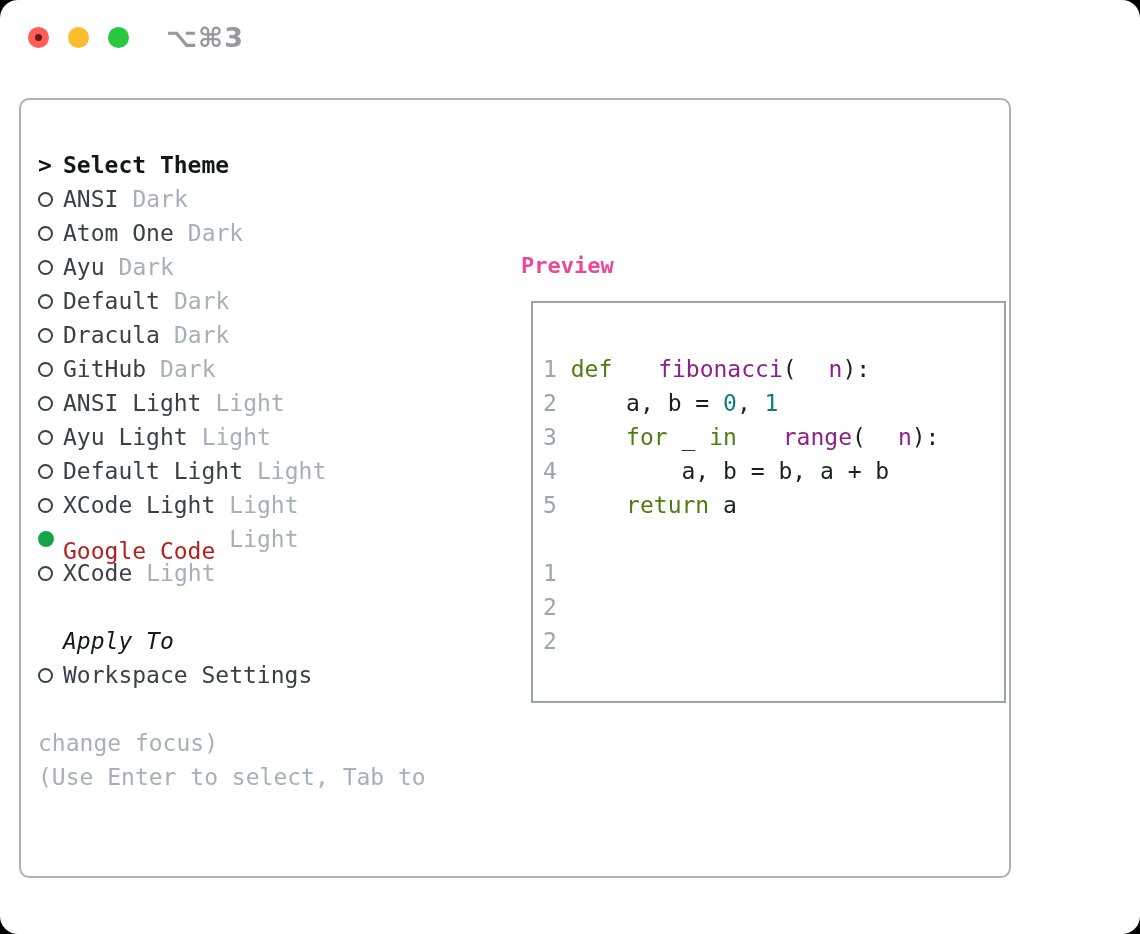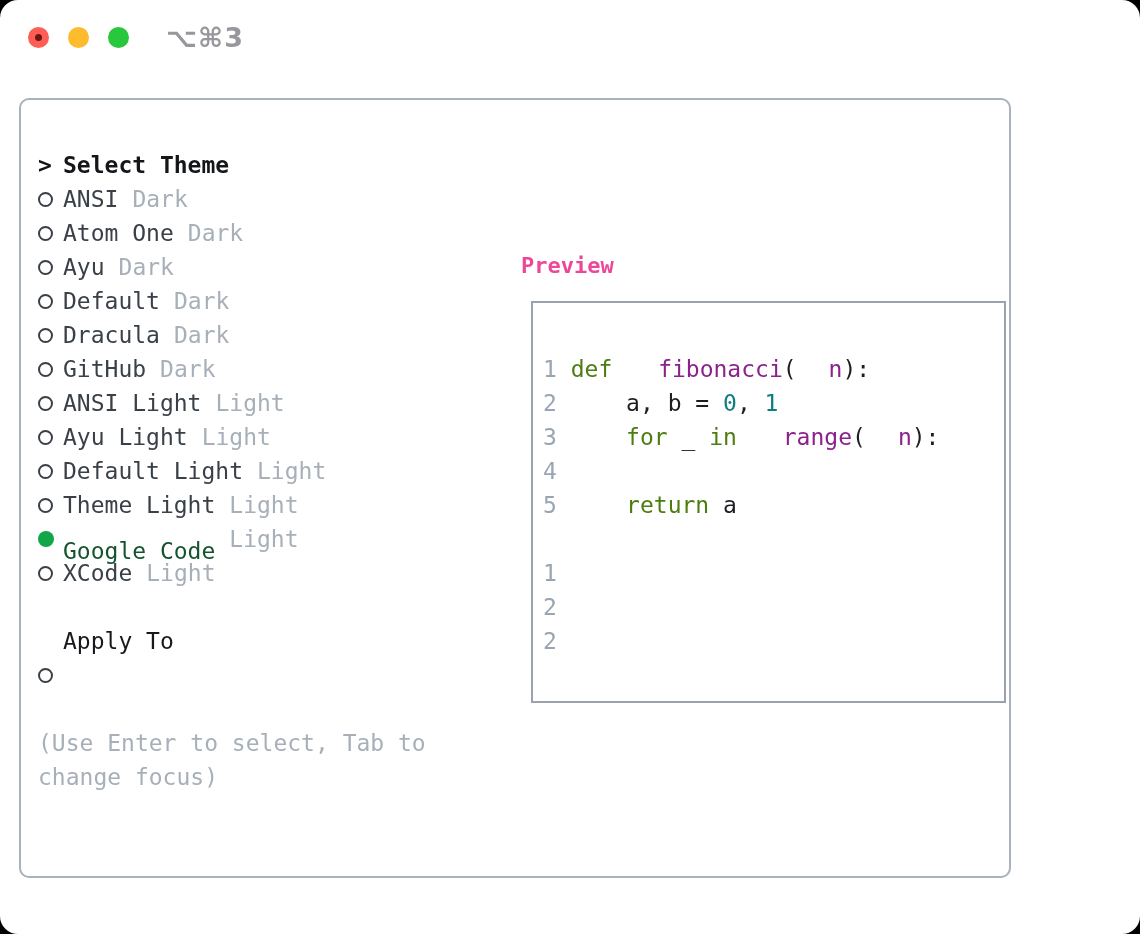--- a/index.html
+++ b/index.html
@@ -23,23 +23,23 @@
   
   .leftcol{position:absolute;left:17px;top:48px;font-size:23px;}
   .row{height:34px;display:flex;align-items:center;white-space:pre;}
   .marker{width:25px;display:flex;align-items:center;flex:none;}
   .dot{width:11px;height:11px;border:2.5px solid #3a4047;border-radius:50%;}
   .dot.sel{width:16px;height:16px;border:none;background:#13a649;}
   .caret{color:#101215;font-weight:bold;}
   .hdr{font-weight:bold;color:#141619;}
   .name{color:#3a4047;}
   .variant{color:#a7afb9;margin-left:14px;}
-  .row.selected .name{color:#14532d;margin-top:24px;}
+  .row.selected .name{color:#b91c1c;margin-top:24px;}
   .spacer{height:34px;}
-  .apply-hdr{margin-left:25px;color:#16181b;}
+  .apply-hdr{margin-left:25px;color:#16181b;font-style:italic;}
   .hint{color:#a7afb9;}
 
   
   .preview-label{position:absolute;left:500px;top:148px;height:34px;display:flex;align-items:center;
                  font-weight:bold;font-size:22px;color:#ec4899;}
   .pbox{position:absolute;left:510px;top:201px;width:475px;height:402px;border:2px solid #9aa3ad;
         box-sizing:border-box;padding:15px 0 0 10px;font-size:23px;background:#fff;}
   .pline{height:34px;display:flex;align-items:center;white-space:pre;}
   .ln{color:#9aa5b2;}
   .pln{color:#1c1e21;}
@@ -111,68 +111,69 @@
         <span class="name">Ayu Light</span>
         <span class="variant">Light</span>
       </div>
       <div class="row">
         <span class="marker"><span class="dot"></span></span>
         <span class="name">Default Light</span>
         <span class="variant">Light</span>
       </div>
       <div class="row">
         <span class="marker"><span class="dot"></span></span>
-        <span class="name">Theme Light</span>
+        <span class="name">XCode Light</span>
         <span class="variant">Light</span>
       </div>
       <div class="row selected">
         <span class="marker"><span class="dot sel"></span></span>
         <span class="name">Google Code</span>
         <span class="variant">Light</span>
       </div>
       <div class="row">
         <span class="marker"><span class="dot"></span></span>
         <span class="name">XCode</span>
         <span class="variant">Light</span>
       </div>
 
       <div class="spacer"></div>
 
       <div class="row">
         <span class="apply-hdr">Apply To</span>
       </div>
       <div class="row">
         <span class="marker"><span class="dot"></span></span>
+        <span class="name">Workspace Settings</span>
       </div>
 
       <div class="spacer"></div>
 
+      <div class="row hint">change focus)</div>
       <div class="row hint">(Use Enter to select, Tab to</div>
-      <div class="row hint">change focus)</div>
     </div>
 
     <div class="preview-label">Preview</div>
 
     <div class="pbox">
       <div class="pline"></div>
 
       <div class="pline">
         <span class="ln">1</span><span class="pln"> </span><span class="kw">def</span><span class="pln"> </span><span class="fn">fibonacci</span><span class="pln">(</span><span class="fn">n</span><span class="pln">):</span>
       </div>
 
       <div class="pline">
         <span class="ln">2</span><span class="pln">     a, b = </span><span class="lit">0</span><span class="pln">, </span><span class="lit">1</span>
       </div>
 
       <div class="pline">
         <span class="ln">3</span><span class="pln">     </span><span class="kw">for</span><span class="pln"> _ </span><span class="kw">in</span><span class="pln"> </span><span class="fn">range</span><span class="pln">(</span><span class="fn">n</span><span class="pln">):</span>
       </div>
 
       <div class="pline">
-        <span class="ln">4</span>
+        <span class="ln">4</span><span class="pln">         a, b = b, a + b</span>
       </div>
 
       <div class="pline">
         <span class="ln">5</span><span class="pln">     </span><span class="kw">return</span><span class="pln"> a</span>
       </div>
 
       <div class="pline"></div>
 
       <div class="pline">
         <span class="ln">1</span>

